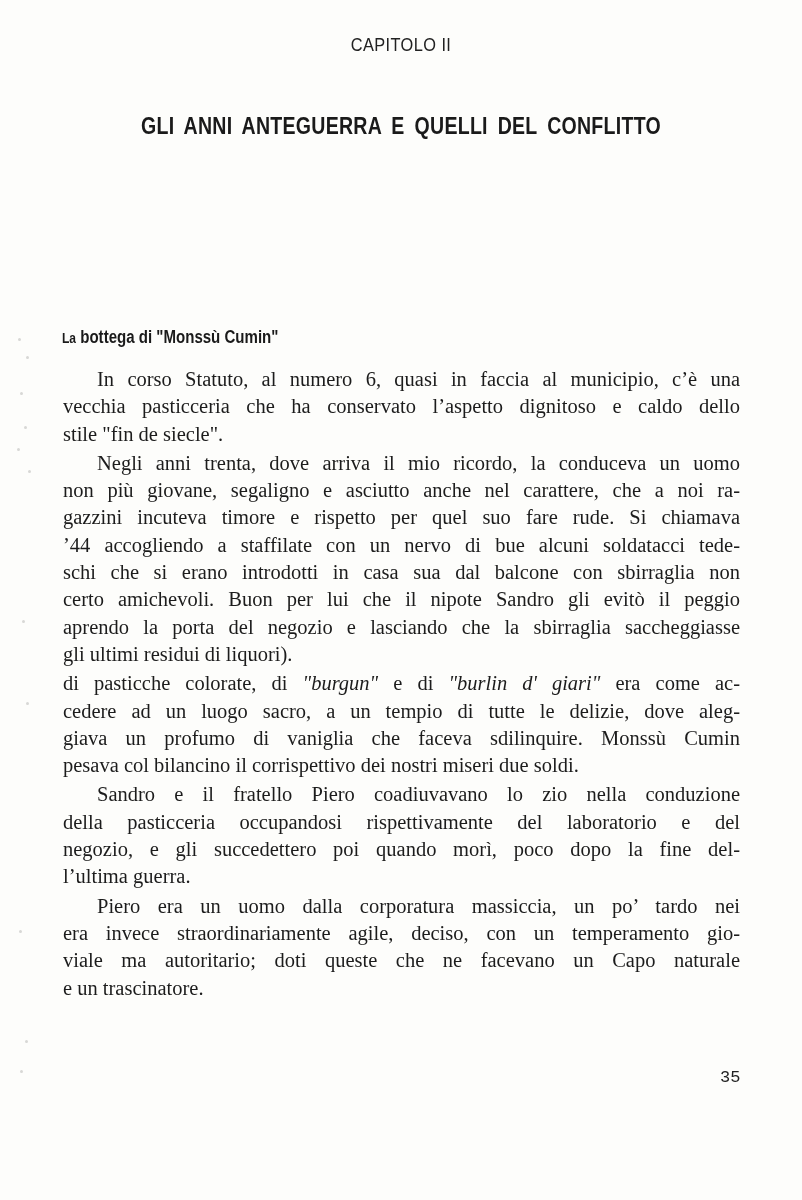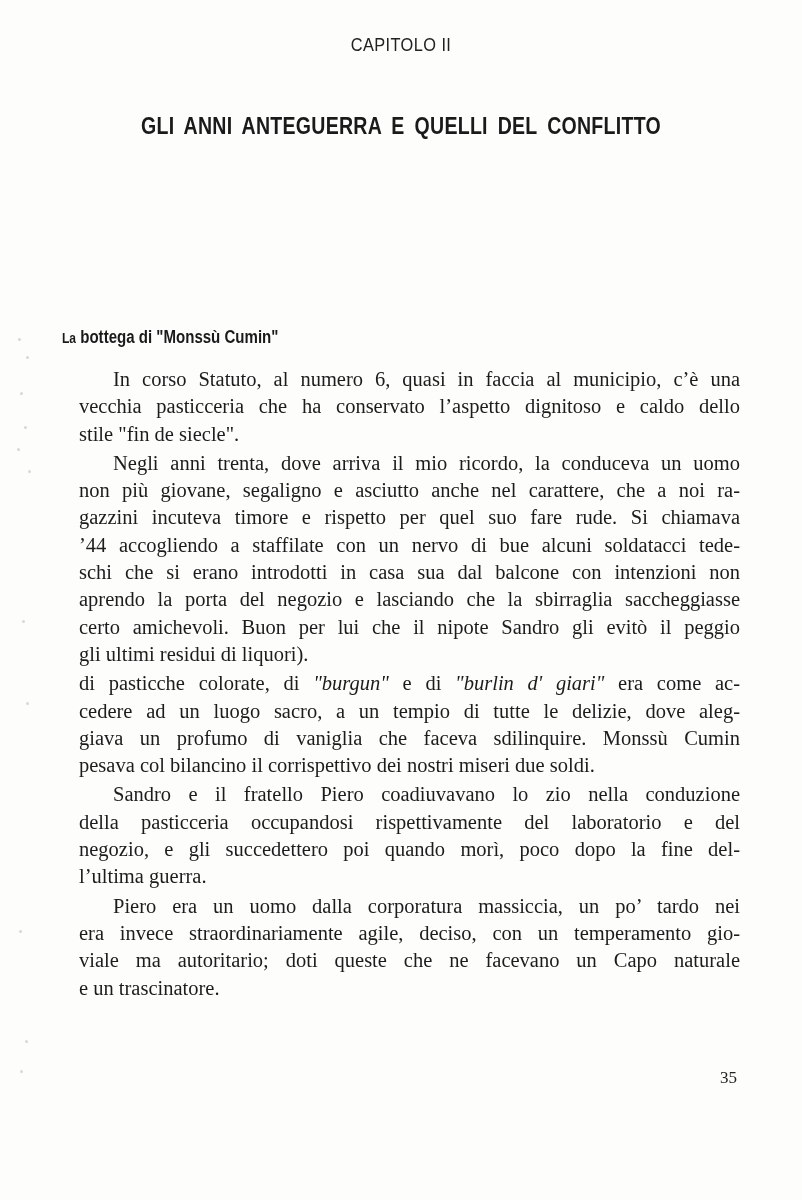--- a/index.html
+++ b/index.html
@@ -22,28 +22,28 @@
       font-family: "Liberation Sans", sans-serif; font-weight: bold; font-size: 17.5px;
       transform-origin: left center; transform: scaleX(0.86); color: #1a1a1a;
     }
     .section .la { font-size: 14px; }
     .body {
       position: absolute; left: 63px; width: 677px; top: 366px;
       font-family: "Liberation Serif", serif; font-size: 20.5px; color: #1c1c1c;
     }
     .line {
       height: 27.3px; line-height: 27.3px; text-align: justify; text-align-last: justify;
-      white-space: nowrap; overflow: visible; margin-left: 16px;
+      white-space: nowrap; overflow: visible;
     }
     .line.last { text-align-last: left; }
     .line.indent { padding-left: 34px; }
     .para { margin-bottom: 2px; }
     .pageno {
       position: absolute; top: 1068px; left: 720px;
-      font-family: Liberation Serif, serif; font-size: 17px; color: #222;
+      font-family: Liberation Mono, monospace; font-size: 17px; color: #222;
     }
     .speckles { position: absolute; left: 14px; top: 330px; width: 30px; height: 760px; }
     .speckle { position: absolute; width: 3px; height: 3px; background: #c8c8c4; border-radius: 50%; opacity: .7; }
   </style>
 </head>
 <body>
 
 <div class="chapter">CAPITOLO II</div>
 <div class="title">GLI ANNI ANTEGUERRA E QUELLI DEL CONFLITTO</div>
 
@@ -69,23 +69,23 @@
     <div class="para">
       <div class="line indent">In corso Statuto, al numero 6, quasi in faccia al municipio, c’è una</div>
       <div class="line">vecchia pasticceria che ha conservato l’aspetto dignitoso e caldo dello</div>
       <div class="line last">stile "fin de siecle".</div>
     </div>
     <div class="para">
       <div class="line indent">Negli anni trenta, dove arriva il mio ricordo, la conduceva un uomo</div>
       <div class="line">non più giovane, segaligno e asciutto anche nel carattere, che a noi ra-</div>
       <div class="line">gazzini incuteva timore e rispetto per quel suo fare rude. Si chiamava</div>
       <div class="line">’44 accogliendo a staffilate con un nervo di bue alcuni soldatacci tede-</div>
-      <div class="line">schi che si erano introdotti in casa sua dal balcone con intenzioni non</div>
+      <div class="line">schi che si erano introdotti in casa sua dal balcone con sbirraglia non</div>
+      <div class="line">certo amichevoli. Buon per lui che il nipote Sandro gli evitò il peggio</div>
       <div class="line">aprendo la porta del negozio e lasciando che la sbirraglia saccheggiasse</div>
-      <div class="line">certo amichevoli. Buon per lui che il nipote Sandro gli evitò il peggio</div>
       <div class="line last">gli ultimi residui di liquori).</div>
     </div>
     <div class="para">
       <div class="line">di pasticche colorate, di <i>"burgun"</i> e di <i>"burlin d' giari"</i> era come ac-</div>
       <div class="line">cedere ad un luogo sacro, a un tempio di tutte le delizie, dove aleg-</div>
       <div class="line">giava un profumo di vaniglia che faceva sdilinquire. Monssù Cumin</div>
       <div class="line last">pesava col bilancino il corrispettivo dei nostri miseri due soldi.</div>
     </div>
     <div class="para">
       <div class="line indent">Sandro e il fratello Piero coadiuvavano lo zio nella conduzione</div>

